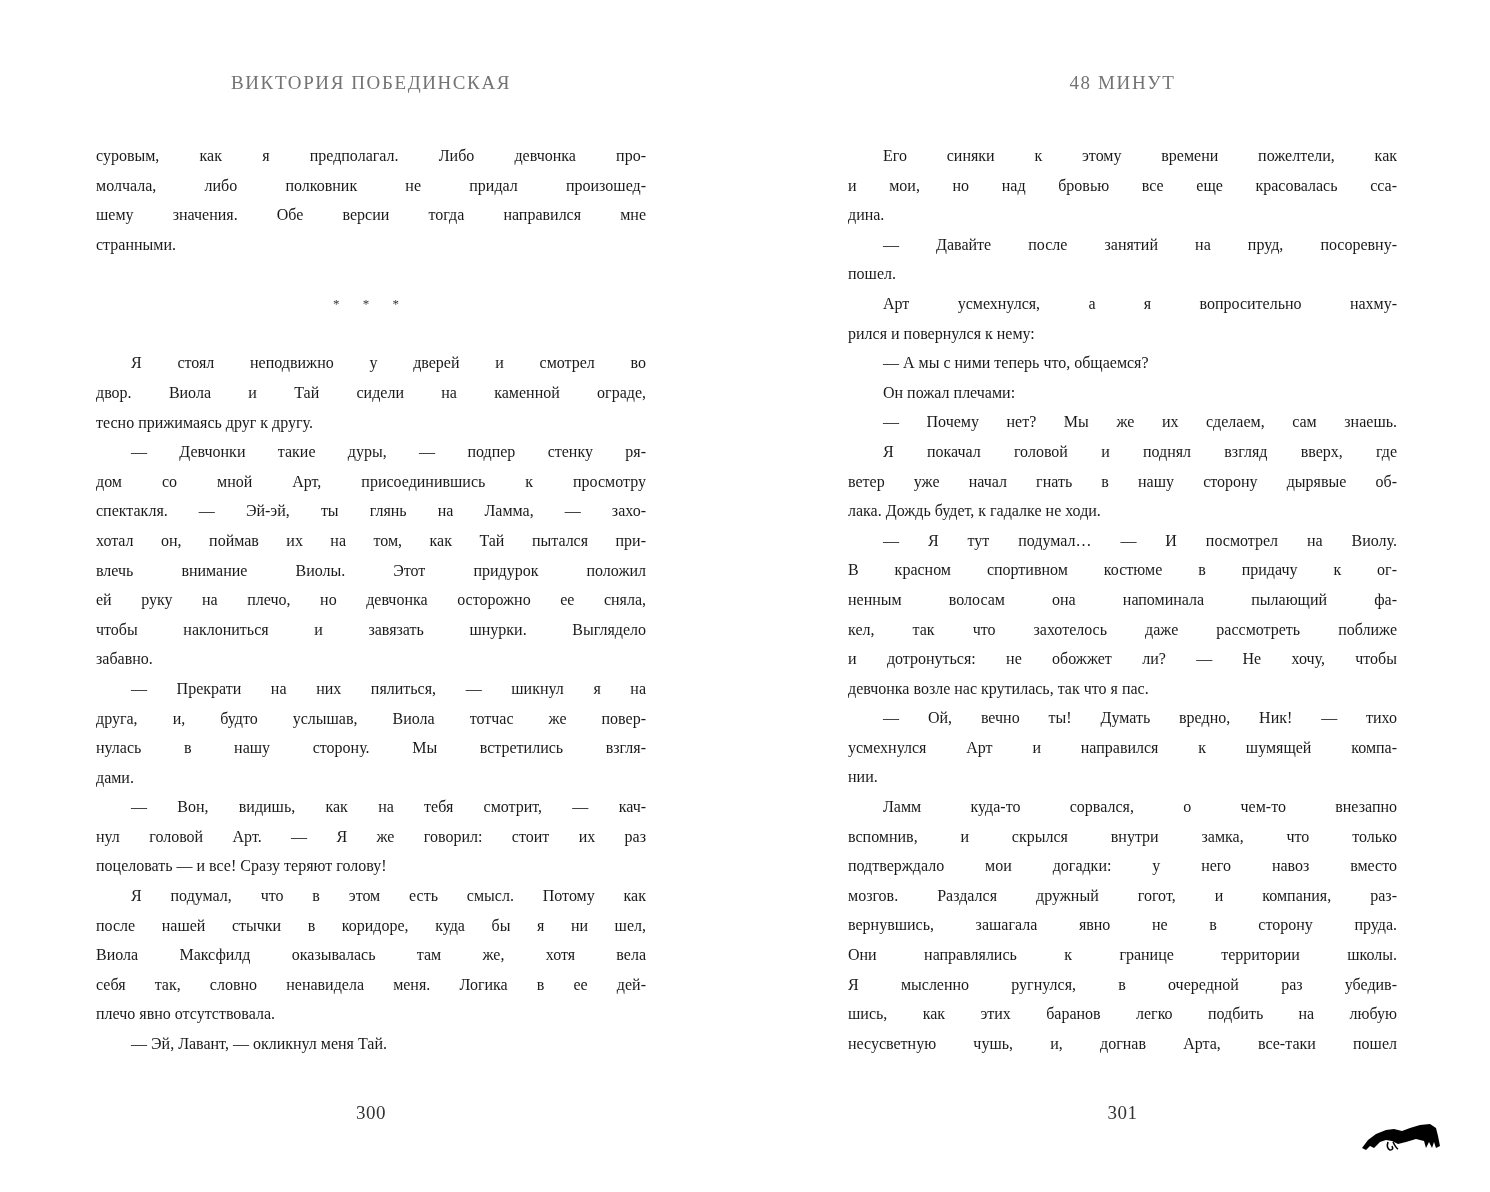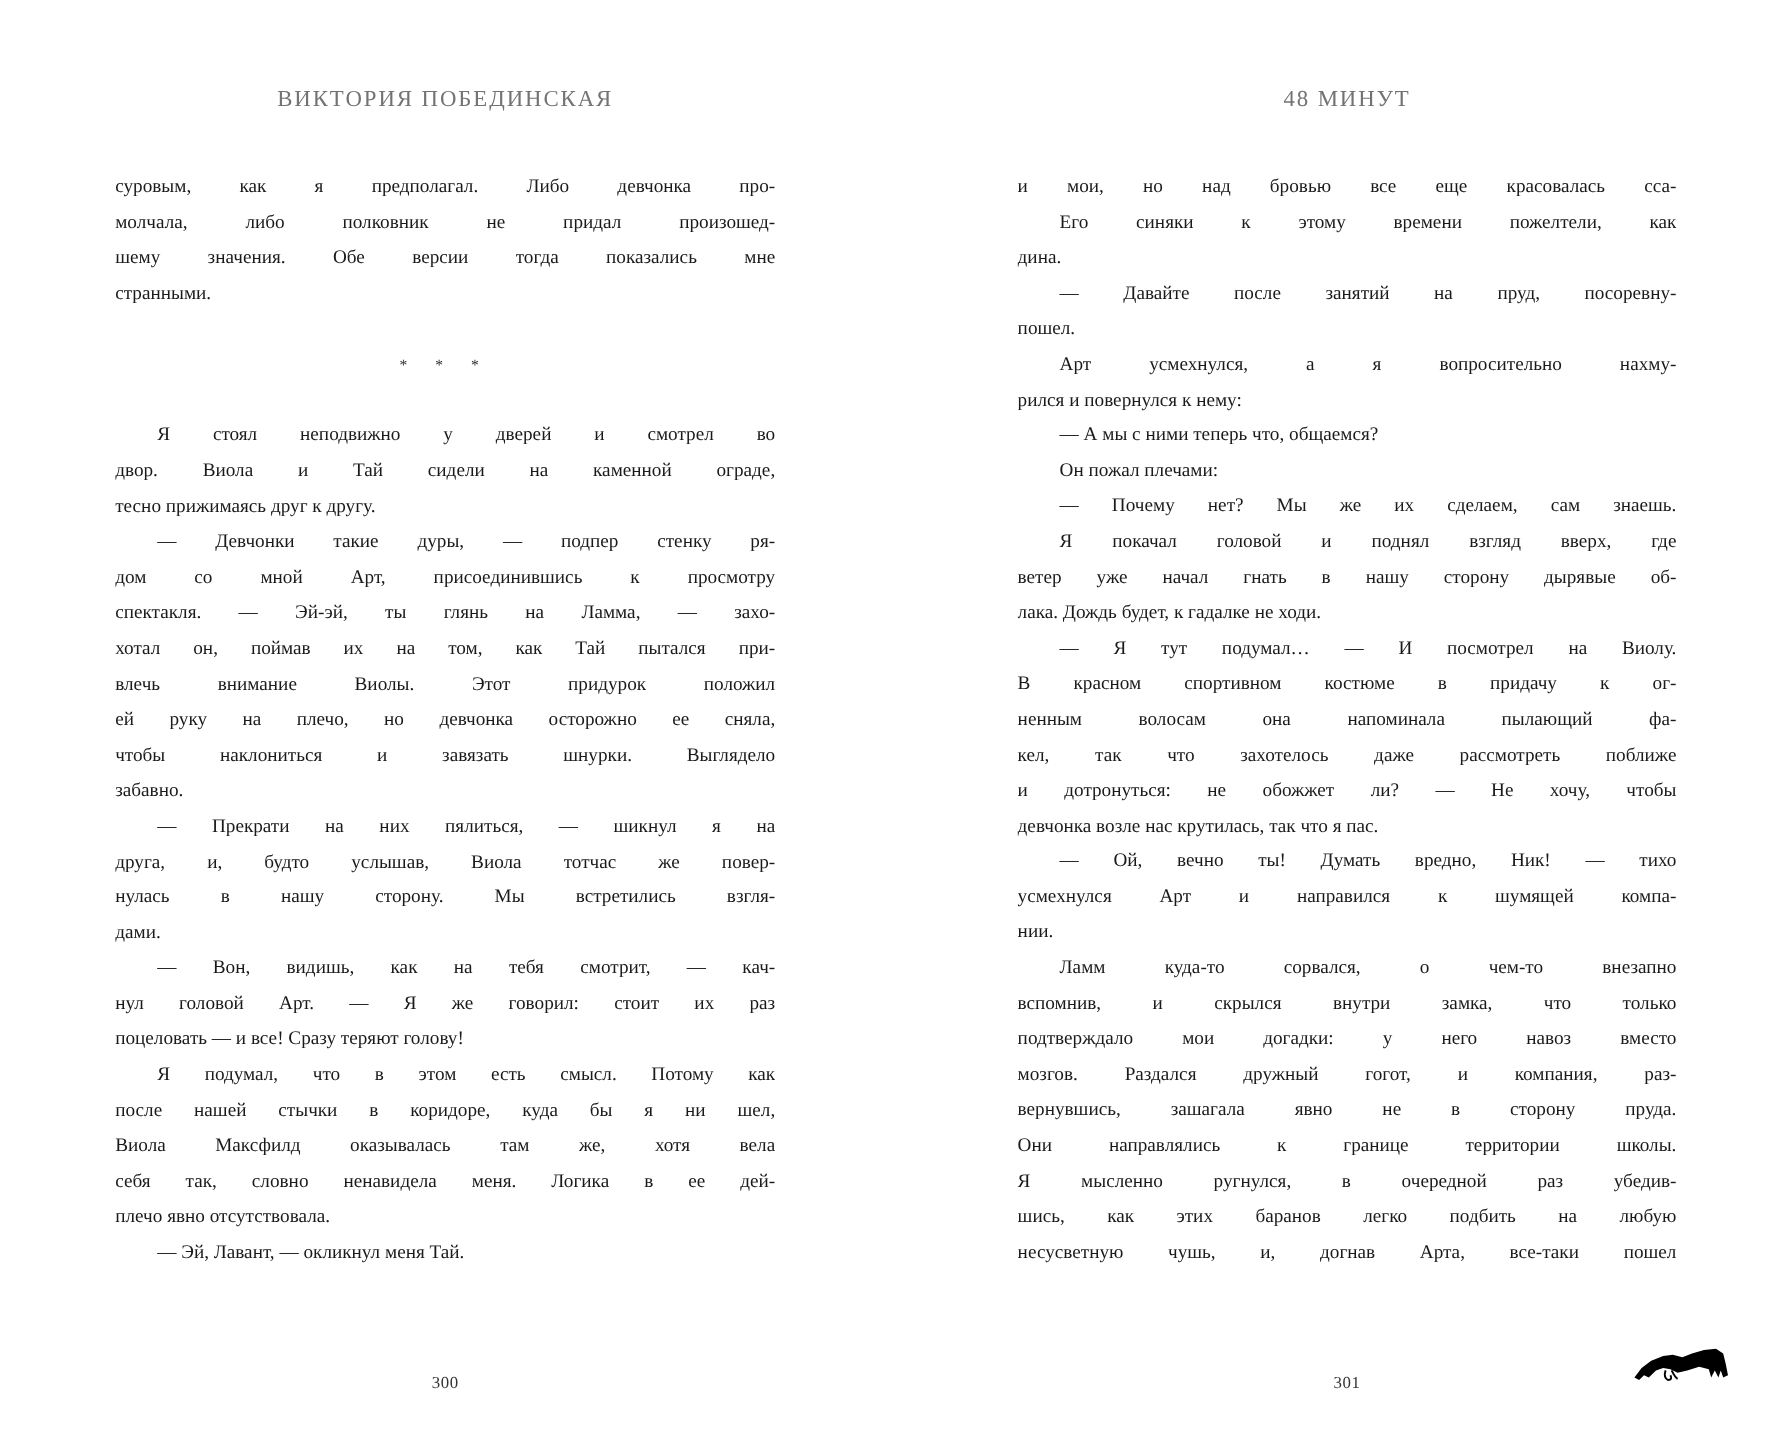--- a/index.html
+++ b/index.html
@@ -11,33 +11,33 @@
   .running-head { position: absolute; top: 72px; left: 0; width: 100%; text-align: center;
                   font-size: 19px; letter-spacing: 1.6px; color: #737373; }
   .body-text { position: absolute; top: 141px; left: 0; width: 100%; }
   .line { font-size: 16px; line-height: 29.6px; height: 29.6px; white-space: nowrap;
           text-align: justify; text-align-last: justify; overflow: hidden; }
   .line.last { text-align-last: left; }
   .line.indent { padding-left: 35px; }
   .separator { height: 89px; line-height: 89px; text-align: center; font-size: 13px;
                letter-spacing: 10px; color: #333; }
   .folio { position: absolute; top: 1102px; left: 0; width: 100%; text-align: center;
-           font-size: 14px; color: #333; letter-spacing: 0.5px; margin-top: 44px; }
+           font-size: 19px; color: #333; letter-spacing: 0.5px; }
   .colophon { position: absolute; left: 1358px; top: 1118px; width: 86px; height: 40px; }
 </style>
 </head>
 <body>
 
 <div class="page page-left">
   <div class="running-head">ВИКТОРИЯ ПОБЕДИНСКАЯ</div>
   <div class="body-text">
     <div id="left-block1">
         <div class="line">суровым, как я предполагал. Либо девчонка про-</div>
         <div class="line">молчала, либо полковник не придал произошед-</div>
-        <div class="line">шему значения. Обе версии тогда показались мне</div>
+        <div class="line">шему значения. Обе версии тогда направился мне</div>
         <div class="line last">странными.</div>
       </div>
     <div class="separator">* * *</div>
     <div id="left-block2">
         <div class="line indent">Я стоял неподвижно у дверей и смотрел во</div>
         <div class="line">двор. Виола и Тай сидели на каменной ограде,</div>
         <div class="line last">тесно прижимаясь друг к другу.</div>
         <div class="line indent">— Девчонки такие дуры, — подпер стенку ря-</div>
         <div class="line">дом со мной Арт, присоединившись к просмотру</div>
         <div class="line">спектакля. — Эй-эй, ты глянь на Ламма, — захо-</div>
@@ -61,22 +61,22 @@
         <div class="line indent last">— Эй, Лавант, — окликнул меня Тай.</div>
       </div>
   </div>
   <div class="folio">300</div>
 </div>
 
 <div class="page page-right">
   <div class="running-head">48 МИНУТ</div>
   <div class="body-text">
     <div id="right-block">
+        <div class="line indent">Его синяки к этому времени пожелтели, как</div>
         <div class="line">и мои, но над бровью все еще красовалась сса-</div>
-        <div class="line indent">Его синяки к этому времени пожелтели, как</div>
         <div class="line last">дина.</div>
         <div class="line indent">— Давайте после занятий на пруд, посоревну-</div>
         <div class="line last">пошел.</div>
         <div class="line indent">Арт усмехнулся, а я вопросительно нахму-</div>
         <div class="line last">рился и повернулся к нему:</div>
         <div class="line indent last">— А мы с ними теперь что, общаемся?</div>
         <div class="line indent last">Он пожал плечами:</div>
         <div class="line indent">— Почему нет? Мы же их сделаем, сам знаешь.</div>
         <div class="line indent">Я покачал головой и поднял взгляд вверх, где</div>
         <div class="line">ветер уже начал гнать в нашу сторону дырявые об-</div>

